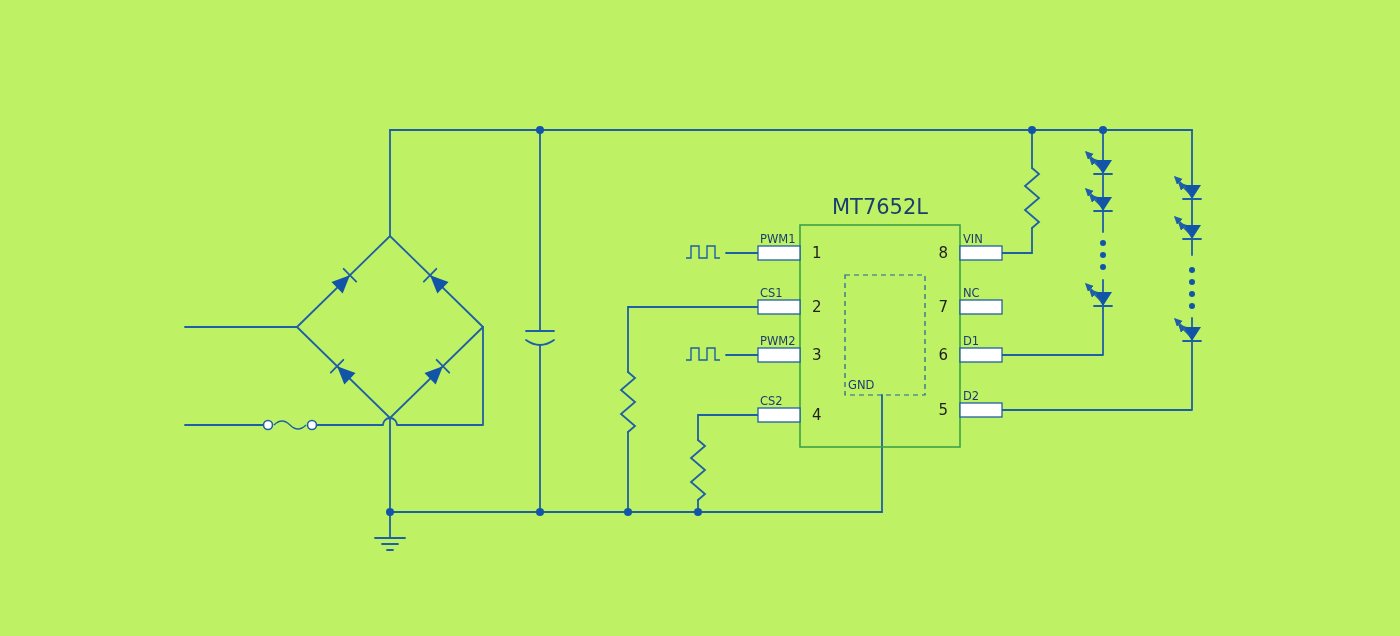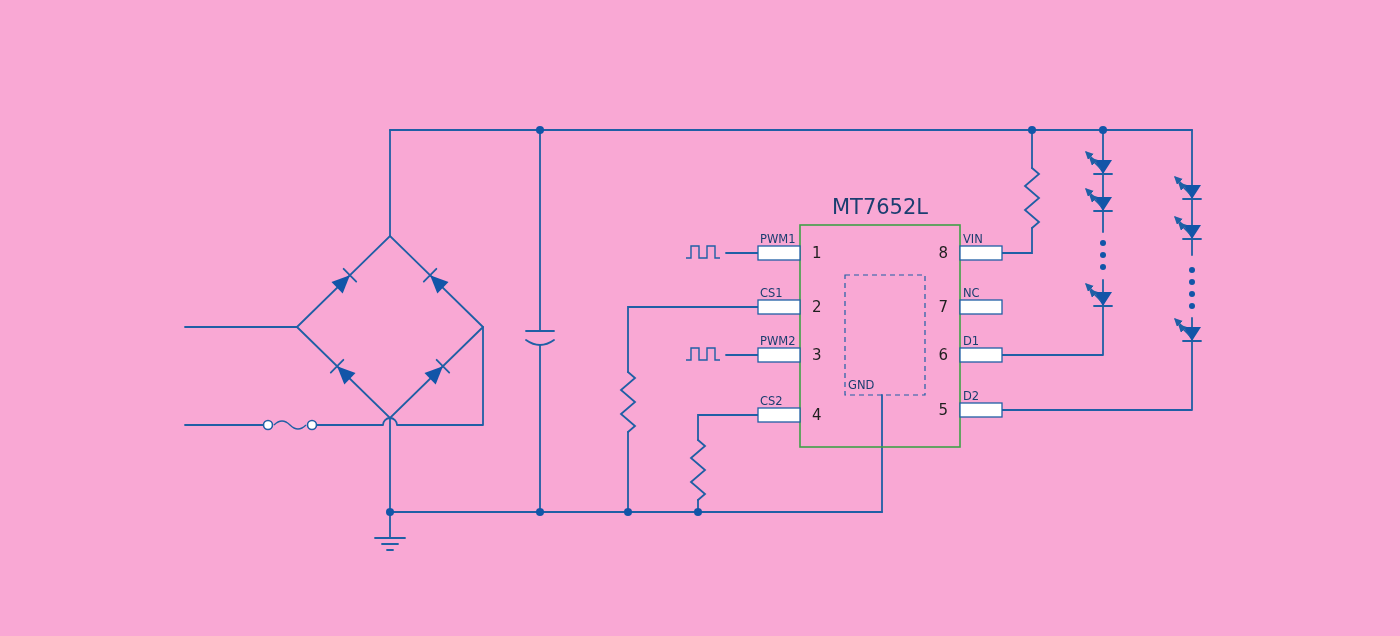--- a/index.html
+++ b/index.html
@@ -1,16 +1,16 @@
 <!DOCTYPE html>
 <html><head>
 <meta charset="utf-8">
 <style>
   html,body{margin:0;padding:0;background:#ffffff;}
-  .stage{width:1400px;height:636px;position:relative;background:#f9a8d4;overflow:hidden;}
+  .stage{width:1400px;height:636px;position:relative;background:#bef264;overflow:hidden;}
   text{font-family:"DejaVu Sans", sans-serif;}
   .wire{stroke:#1f5fa5;stroke-width:1.8;fill:none;stroke-linecap:round;}
   .thin{stroke:#1f5fa5;stroke-width:1.4;fill:none;}
   .cfill{fill:#1255a8;stroke:none;}
   .pinbox{fill:#ffffff;stroke:#1f5fa5;stroke-width:1.3;}
   .icbox{fill:none;stroke:#3fa047;stroke-width:1.6;}
   .dash{fill:none;stroke:#1f5fa5;stroke-width:1.2;stroke-dasharray:5 4;}
   .dot{fill:#1255a8;stroke:none;}
   .opencirc{fill:#ffffff;stroke:#1f5fa5;stroke-width:1.6;}
   .lbl{font-size:11.5px;fill:#1b3e70;}

